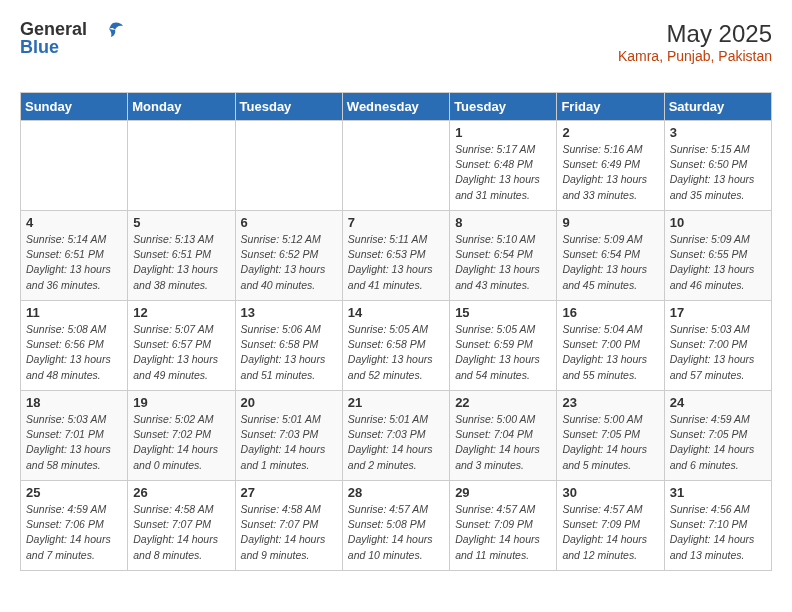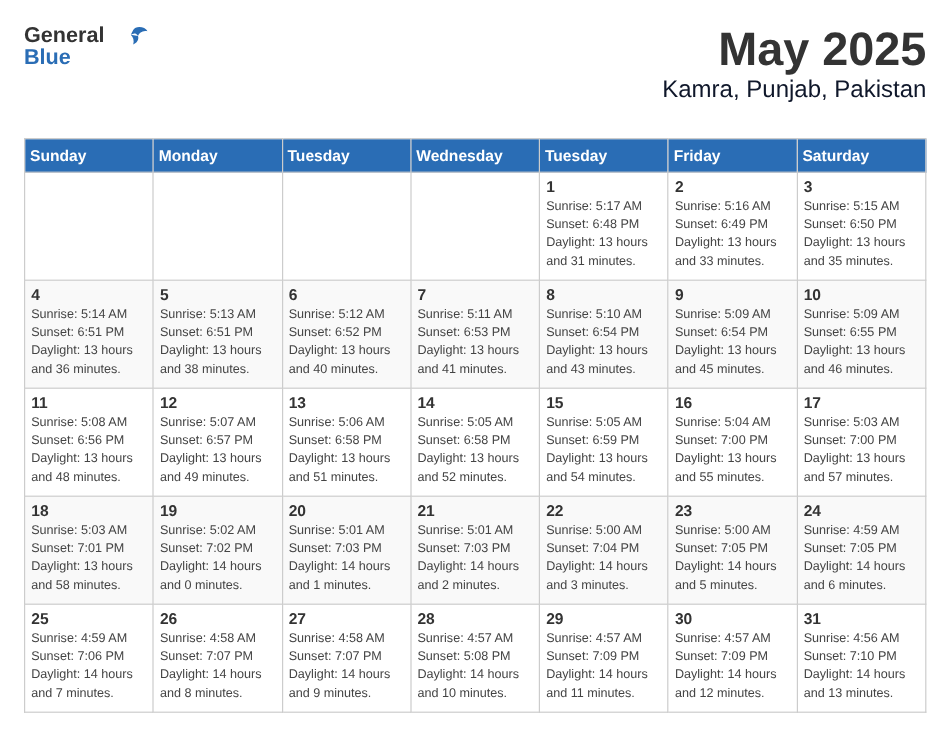--- a/index.html
+++ b/index.html
@@ -18,27 +18,27 @@
     }
     .logo {
       display: flex;
       align-items: center;
       gap: 4px;
     }
     .title-block {
       text-align: right;
     }
     .calendar-title {
-      font-size: 39px;
-      font-weight: bold;
+      font-size: 24px;
+      font-weight: normal;
       color: #333;
     }
     .calendar-subtitle {
-      font-size: 20px;
-      color: #0f172a;
+      font-size: 14px;
+      color: #c2410c;
     }
     table {
       width: 100%;
       border-collapse: collapse;
       table-layout: fixed;
       margin-top: 28px;
     }
     thead th {
       background: #2a6db5;
       color: #fff;
@@ -62,20 +62,21 @@
     .day-number {
       font-weight: bold;
       font-size: 13px;
       display: block;
       margin-bottom: 2px;
     }
     .day-info {
       font-size: 10.5px;
       line-height: 1.45;
       color: #444;
+      font-style: italic;
     }
     .empty-cell {
       background: #fff !important;
     }
   </style>
 </head>
 <body>
 
 <div class="header">
   <div class="logo">

